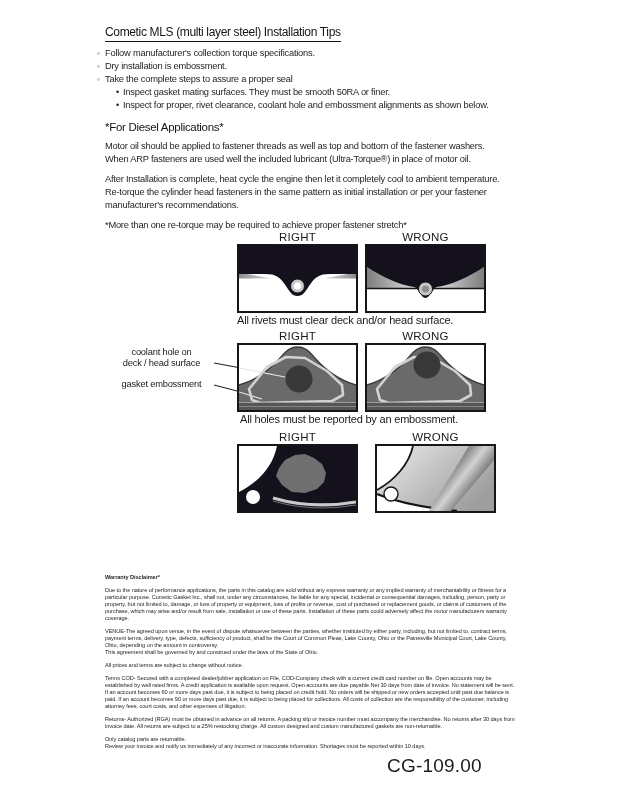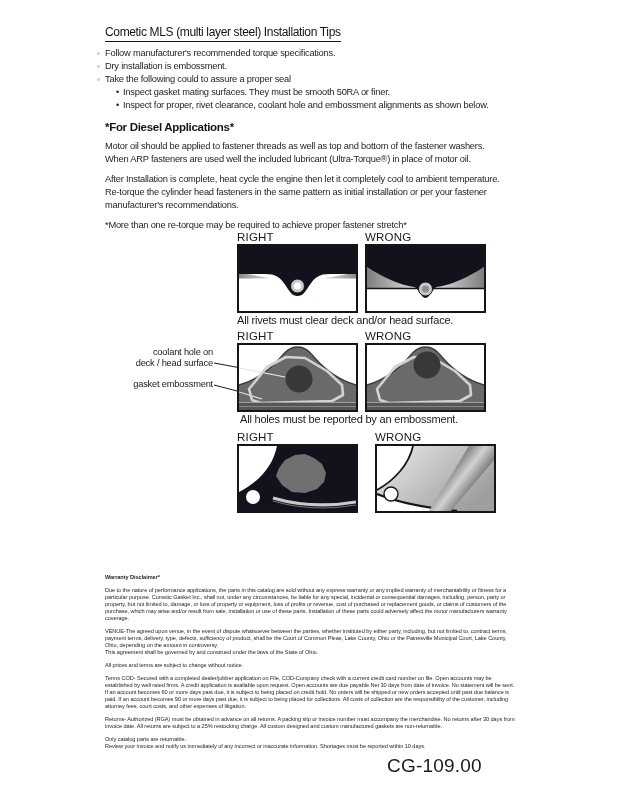--- a/index.html
+++ b/index.html
@@ -11,62 +11,62 @@
   .content{position:absolute;left:97px;top:22px;width:412px;}
   .doc-title{
     display:inline-block;margin-left:8px;font-size:12px;font-weight:normal;
     letter-spacing:-0.35px;color:#141414;border-bottom:1.6px solid #141414;padding-bottom:2px;
   }
   .bullets{margin-top:5px;font-size:9.3px;letter-spacing:-0.22px;line-height:13px;color:#1e1e1e;}
   .b-row{display:flex;align-items:flex-start;}
   .b-marker{width:8px;flex:0 0 8px;font-size:8px;line-height:13px;color:#1e1e1e;}
   .sub{margin-left:19px;}
   .sub .b-marker{width:7px;flex:0 0 7px;font-size:9px;}
-  .diesel-heading{margin:9px 0 0 8px;font-size:11.5px;font-weight:bold;letter-spacing:-0.3px;color:#141414;}
+  .diesel-heading{margin:9px 0 0 8px;font-size:11.5px;font-weight:normal;letter-spacing:-0.3px;color:#141414;}
   .para{margin:7px 0 0 8px;width:400px;font-size:9.3px;letter-spacing:-0.22px;line-height:13px;color:#1e1e1e;}
   
   .dg-label{
-    position:absolute;width:121px;text-align:left;font-size:11.5px;color:#1a1a1a;
+    position:absolute;width:121px;text-align:center;font-size:11.5px;color:#1a1a1a;
     letter-spacing:0.2px;font-weight:500;
   }
   .dbox{
     position:absolute;width:121px;height:69px;border:2px solid #161616;background:#fff;
     box-sizing:border-box;
   }
   .dbox svg{display:block;width:117px;height:65px;}
   .dg-caption{position:absolute;font-size:11px;letter-spacing:-0.2px;line-height:10.5px;color:#1a1a1a;}
-  .side-label{position:absolute;font-size:9.3px;letter-spacing:-0.2px;line-height:11px;color:#1a1a1a;text-align:right;}
+  .side-label{position:absolute;font-size:9.3px;letter-spacing:-0.2px;line-height:11px;color:#1a1a1a;text-align:center;}
   .leader-svg{position:absolute;pointer-events:none;}
   
   .legal{position:absolute;left:105px;top:574px;width:412px;font-size:5.6px;letter-spacing:-0.06px;line-height:7px;color:#262626;}
   .legal .lg-head{font-weight:bold;margin-bottom:6px;}
   .legal p{margin:0 0 6px 0;}
   .legal p.tight{margin-bottom:0;}
   .footer-code{position:absolute;left:387px;top:755px;font-size:19px;letter-spacing:0.2px;color:#1a1a1a;}
 </style>
 </head>
 <body>
 
 <div class="page">
 
   <div class="content">
     <span class="doc-title">Cometic MLS (multi layer steel) Installation Tips</span>
 
     <div class="bullets">
       <div class="b-row">
         <span class="b-marker">◦</span>
-        <span>Follow manufacturer's recommended torque specifications.</span>
+        <span>Follow manufacturer's collection torque specifications.</span>
       </div>
       <div class="b-row">
         <span class="b-marker">◦</span>
         <span>Dry installation is embossment.</span>
       </div>
       <div class="b-row">
         <span class="b-marker">◦</span>
-        <span>Take the following could to assure a proper seal</span>
+        <span>Take the complete steps to assure a proper seal</span>
       </div>
       <div class="b-row sub">
         <span class="b-marker">•</span>
         <span>Inspect gasket mating surfaces.  They must be smooth 50RA or finer.</span>
       </div>
       <div class="b-row sub">
         <span class="b-marker">•</span>
         <span>Inspect for proper, rivet clearance, coolant hole and embossment alignments as shown below.</span>
       </div>
     </div>

